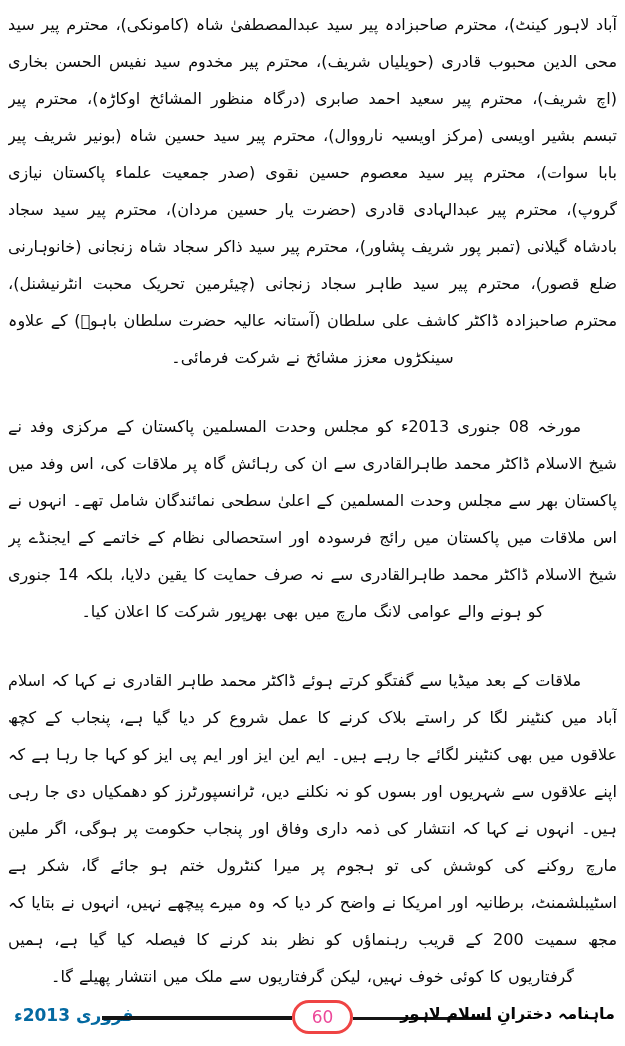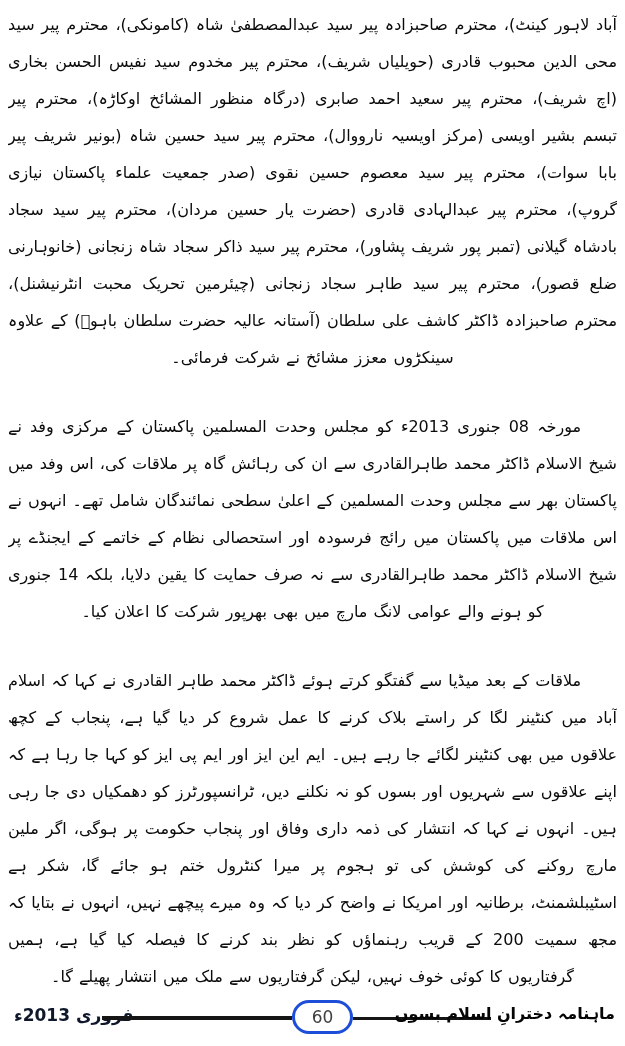--- a/index.html
+++ b/index.html
@@ -37,45 +37,45 @@
     width:625px;height:52px;
     background:#ffffff;
     z-index:5;
   }
   .footer-date{
     position:absolute;
     left:14px;top:11px;
     direction:rtl;
     font-weight:bold;
     font-size:17px;
-    color:#0f172a;
+    color:#0369a1;
     white-space:nowrap;
   }
   .footer-rule-left{
     position:absolute;
     left:102px;top:22px;
     width:190px;height:4px;
     background:#151515;
   }
   .footer-rule-right{
     position:absolute;
     left:353px;top:23px;
     width:138px;height:3px;
     background:#151515;
   }
   .page-badge{
     position:absolute;
     left:292px;top:6px;
     width:55px;height:28px;
     background:#fff;
-    border:3px solid #1d4ed8;
+    border:3px solid #ef4444;
     border-radius:18px;
     display:flex;align-items:center;justify-content:center;
     font-size:17px;
-    color:#404040;
+    color:#ec4899;
   }
   .footer-magazine{
     position:absolute;
     right:10px;top:10px;
     direction:rtl;
     font-size:16px;
     font-weight:bold;
     color:#050505;
     white-space:nowrap;
   }
@@ -96,16 +96,16 @@
 
   <div class="footer">
     <span class="footer-date">فروری 2013ء</span>
 
     <div class="footer-rule-left"></div>
 
     <div class="page-badge">60</div>
 
     <div class="footer-rule-right"></div>
 
-    <span class="footer-magazine">ماہنامہ دخترانِ اسلام بسوں</span>
+    <span class="footer-magazine">ماہنامہ دخترانِ اسلام لاہور</span>
   </div>
 
 </div>
 
 </body></html>

